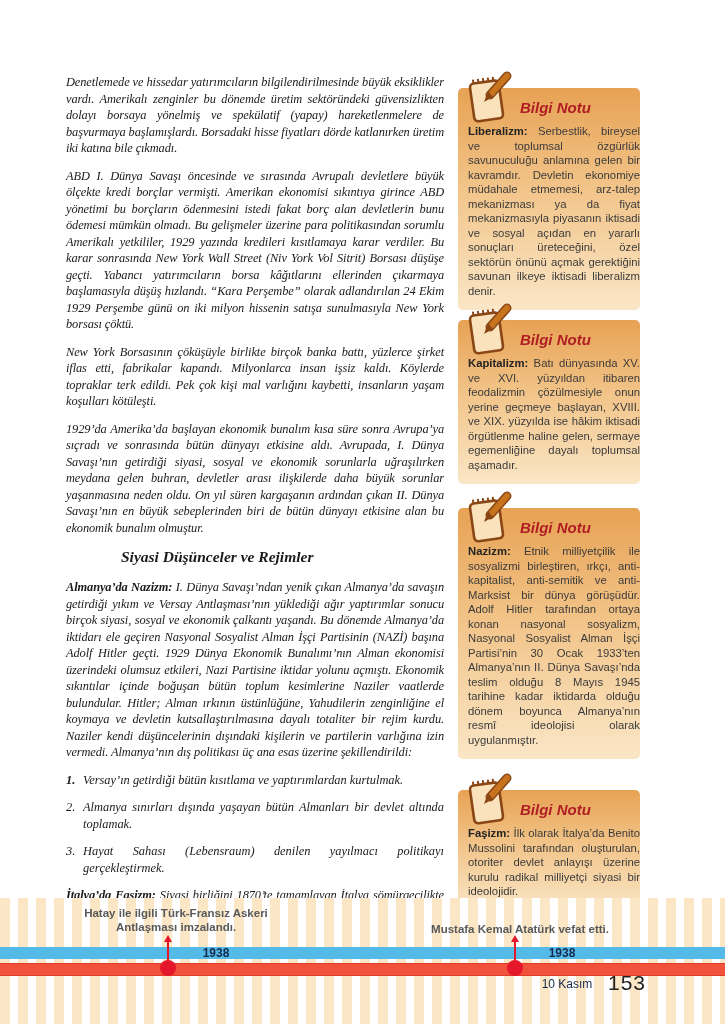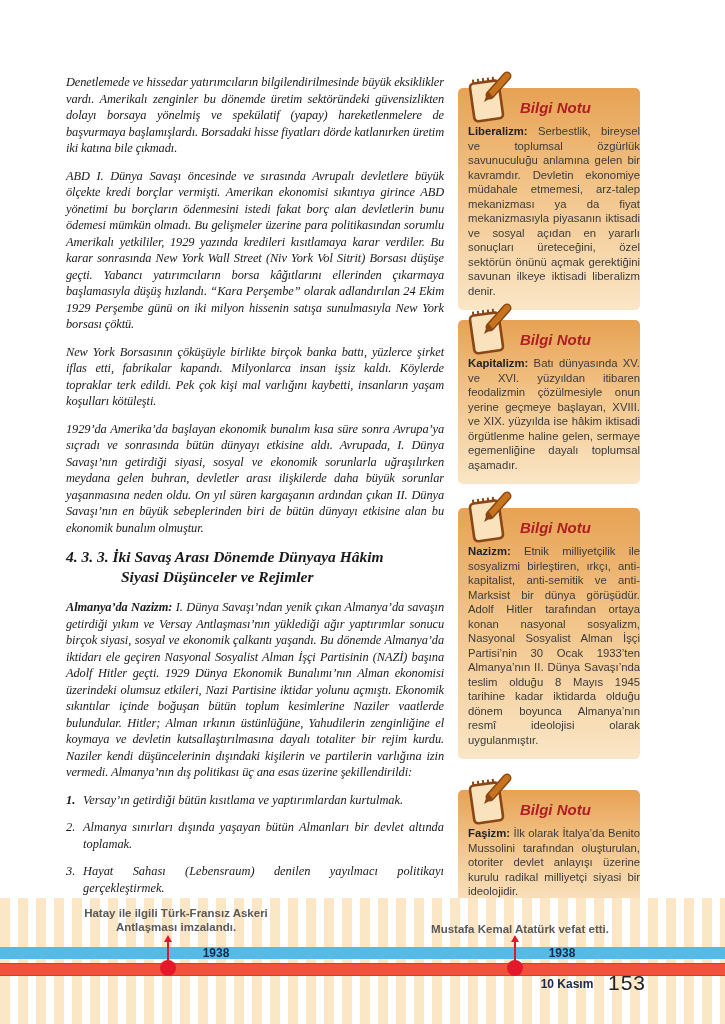--- a/index.html
+++ b/index.html
@@ -68,41 +68,40 @@
   .tl-ev2{left:415px;top:24px;width:210px;}
   .tl-year{position:absolute;top:48px;width:70px;text-align:center;font-weight:bold;font-size:12px;color:#16294e;}
   .tl-year1{left:181px;}
   .tl-year2{left:527px;}
   .tl-arrow-line{position:absolute;width:2px;background:#e5182b;top:44px;height:27px;}
   .tl-arrow-head{position:absolute;width:0;height:0;border-left:4px solid transparent;border-right:4px solid transparent;border-bottom:7px solid #e5182b;top:37px;}
   .al1{left:167px;} .ah1{left:164px;}
   .al2{left:514px;} .ah2{left:511px;}
   .tl-dot{position:absolute;width:16px;height:16px;border-radius:50%;background:#e5182b;top:62px;}
   .dot1{left:160px;} .dot2{left:507px;}
-  .tl-sublabel{position:absolute;left:531px;top:79px;width:72px;text-align:center;font-weight:bold;font-size:12px;color:#16294e;}
+  .tl-sublabel{position:absolute;left:531px;top:79px;width:72px;text-align:center;font-weight:normal;font-size:12px;color:#16294e;}
   .page-number{
     position:absolute;left:608px;top:73px;width:46px;
     font-family:"Liberation Sans",sans-serif;font-size:21px;color:#222;
     letter-spacing:1px;
   }
 </style>
 </head>
 <body>
 
 <div class="page">
 
 
   <div class="main">
     <p>Denetlemede ve hissedar yatırımcıların bilgilendirilmesinde büyük eksiklikler vardı. Amerikalı zenginler bu dönemde üretim sektöründeki güvensizlikten dolayı borsaya yönelmiş ve spekülatif (yapay) hareketlenmelere de başvurmaya başlamışlardı. Borsadaki hisse fiyatları dörde katlanırken üretim iki katına bile çıkmadı.</p>
     <p>ABD I. Dünya Savaşı öncesinde ve sırasında Avrupalı devletlere büyük ölçekte kredi borçlar vermişti. Amerikan ekonomisi sıkıntıya girince ABD yönetimi bu borçların ödenmesini istedi fakat borç alan devletlerin bunu ödemesi mümkün olmadı. Bu gelişmeler üzerine para politikasından sorumlu Amerikalı yetkililer, 1929 yazında kredileri kısıtlamaya karar verdiler. Bu karar sonrasında New York Wall Street (Niv York Vol Sitrit) Borsası düşüşe geçti. Yabancı yatırımcıların borsa kâğıtlarını ellerinden çıkarmaya başlamasıyla düşüş hızlandı. “Kara Perşembe” olarak adlandırılan 24 Ekim 1929 Perşembe günü on iki milyon hissenin satışa sunulmasıyla New York borsası çöktü.</p>
     <p>New York Borsasının çöküşüyle birlikte birçok banka battı, yüzlerce şirket iflas etti, fabrikalar kapandı. Milyonlarca insan işsiz kaldı. Köylerde topraklar terk edildi. Pek çok kişi mal varlığını kaybetti, insanların yaşam koşulları kötüleşti.</p>
     <p>1929’da Amerika’da başlayan ekonomik bunalım kısa süre sonra Avrupa’ya sıçradı ve sonrasında bütün dünyayı etkisine aldı. Avrupada, I. Dünya Savaşı’nın getirdiği siyasi, sosyal ve ekonomik sorunlarla uğraşılırken meydana gelen buhran, devletler arası ilişkilerde daha büyük sorunlar yaşanmasına neden oldu. On yıl süren kargaşanın ardından çıkan II. Dünya Savaşı’nın en büyük sebeplerinden biri de bütün dünyayı etkisine alan bu ekonomik bunalım olmuştur.</p>
 
     <div class="section-heading">
-      <div class="h-line1">4. 3. 3. İki Savaş Arası Dönemde Dünyaya Hâkim</div>
       <div class="h-line2">Siyasi Düşünceler ve Rejimler</div>
     </div>
 
     <p><span class="lead">Almanya’da Nazizm: </span><span>I. Dünya Savaşı’ndan yenik çıkan Almanya’da savaşın getirdiği yıkım ve Versay Antlaşması’nın yüklediği ağır yaptırımlar sonucu birçok siyasi, sosyal ve ekonomik çalkantı yaşandı. Bu dönemde Almanya’da iktidarı ele geçiren Nasyonal Sosyalist Alman İşçi Partisinin (NAZİ) başına Adolf Hitler geçti. 1929 Dünya Ekonomik Bunalımı’nın Alman ekonomisi üzerindeki olumsuz etkileri, Nazi Partisine iktidar yolunu açmıştı. Ekonomik sıkıntılar içinde boğuşan bütün toplum kesimlerine Naziler vaatlerde bulundular. Hitler; Alman ırkının üstünlüğüne, Yahudilerin zenginliğine el koymaya ve devletin kutsallaştırılmasına dayalı totaliter bir rejim kurdu. Naziler kendi düşüncelerinin dışındaki kişilerin ve partilerin varlığına izin vermedi. Almanya’nın dış politikası üç ana esas üzerine şekillendirildi:</span></p>
 
     <div class="num-list">
       <div class="num-item first">
         <span class="num">1.</span>
         <div class="itext">Versay’ın getirdiği bütün kısıtlama ve yaptırımlardan kurtulmak.</div>
       </div>

